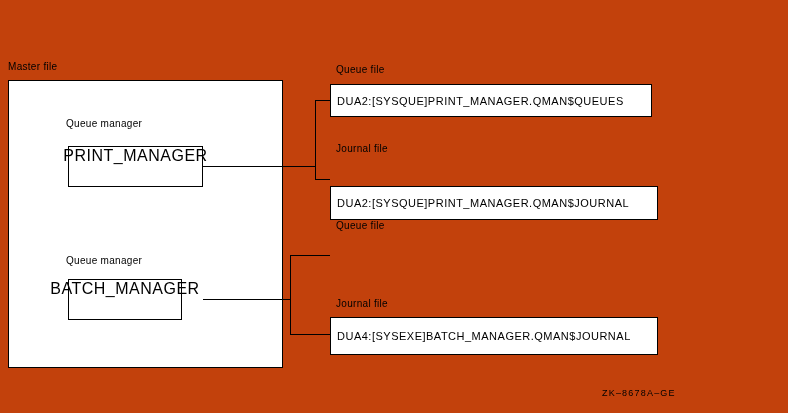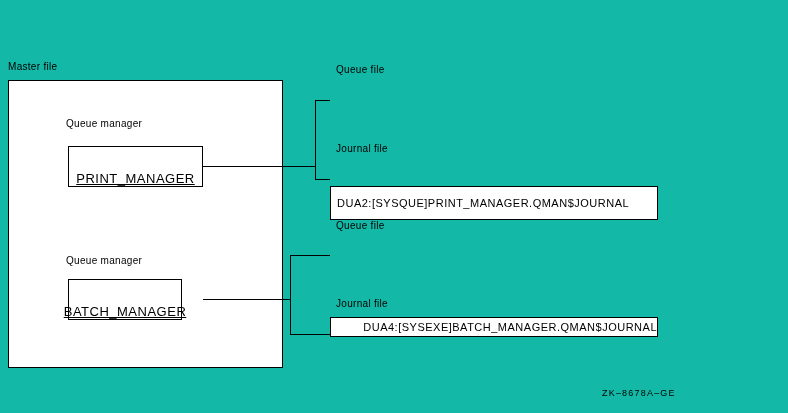--- a/index.html
+++ b/index.html
@@ -4,21 +4,21 @@
 <style>
   html, body {
     margin: 0;
     padding: 0;
     background: #ffffff;
   }
   #canvas {
     position: relative;
     width: 788px;
     height: 413px;
-    background: #14b8a6;
+    background: #c2410c;
     color: #000000;
     font-family: "Liberation Sans", sans-serif;
     overflow: hidden;
   }
   .small-label {
     position: absolute;
     font-size: 10px;
     letter-spacing: 0.3px;
     white-space: nowrap;
   }
@@ -31,26 +31,25 @@
   .file-box {
     display: flex;
     align-items: center;
     font-size: 11px;
     letter-spacing: 0.5px;
     padding-left: 6px;
     white-space: nowrap;
   }
   .mgr-box {
     display: flex;
-    align-items: flex-end;
+    align-items: flex-start;
     justify-content: center;
-    font-size: 13px;
+    font-size: 16px;
     letter-spacing: 0.5px;
     white-space: nowrap;
-    text-decoration: underline;
   }
   .master-file-text {
     position: absolute;
     font-size: 11px;
     letter-spacing: 0.4px;
     white-space: nowrap;
   }
   .line {
     position: absolute;
     background: #000000;
@@ -80,33 +79,36 @@
   </div>
 
   <div class="small-label" style="left:66px; top:255px;">Queue manager</div>
 
   <div class="box mgr-box" style="left:68px; top:279px; width:114px; height:41px;">
     <span>BATCH_MANAGER</span>
   </div>
 
   <div class="small-label" style="left:336px; top:64px;">Queue file</div>
 
+  <div class="box file-box" style="left:330px; top:84px; width:322px; height:33px;">
+    <span>DUA2:[SYSQUE]PRINT_MANAGER.QMAN$QUEUES</span>
+  </div>
 
   <div class="small-label" style="left:336px; top:143px;">Journal file</div>
 
   <div class="box file-box" style="left:330px; top:162px; width:328px; height:34px;margin-top:24px;">
     <span>DUA2:[SYSQUE]PRINT_MANAGER.QMAN$JOURNAL</span>
   </div>
 
   <div class="small-label" style="left:336px; top:220px;">Queue file</div>
 
 
   <div class="small-label" style="left:336px; top:298px;">Journal file</div>
 
-  <div class="box file-box" style="left:330px; top:317px; width:328px; height:20px;justify-content:flex-end;">
+  <div class="box file-box" style="left:330px; top:317px; width:328px; height:38px;">
     <span>DUA4:[SYSEXE]BATCH_MANAGER.QMAN$JOURNAL</span>
   </div>
 
   <div class="line" style="left:203px; top:166px; width:113px; height:1px;"></div>
   <div class="line" style="left:315px; top:100px; width:1px; height:80px;"></div>
   <div class="line" style="left:315px; top:100px; width:15px; height:1px;"></div>
   <div class="line" style="left:315px; top:179px; width:15px; height:1px;"></div>
 
   <div class="line" style="left:203px; top:299px; width:88px; height:1px;"></div>
   <div class="line" style="left:290px; top:255px; width:1px; height:80px;"></div>

